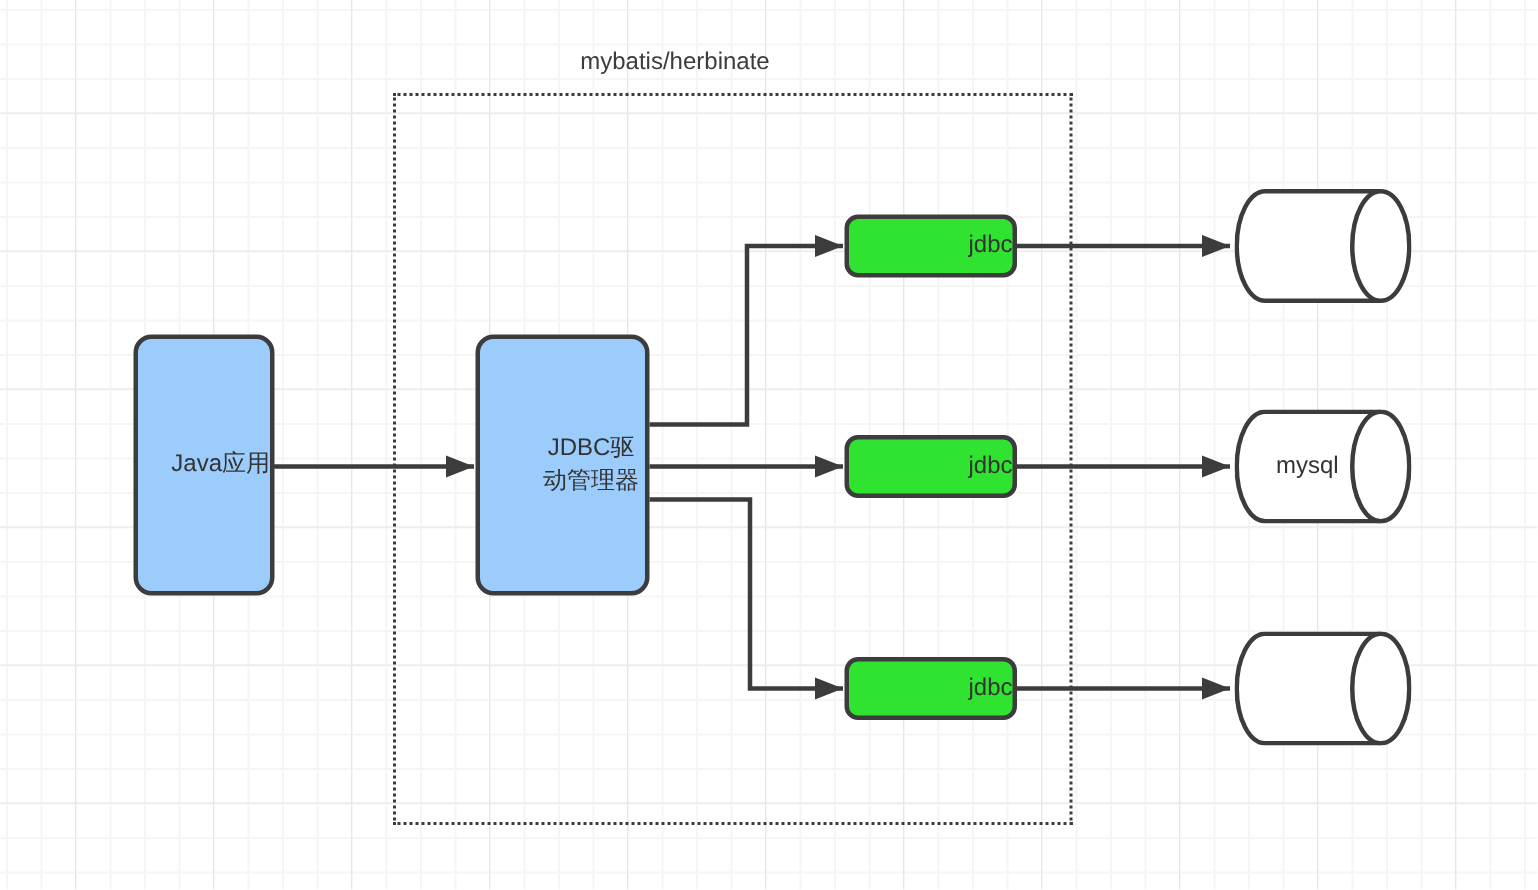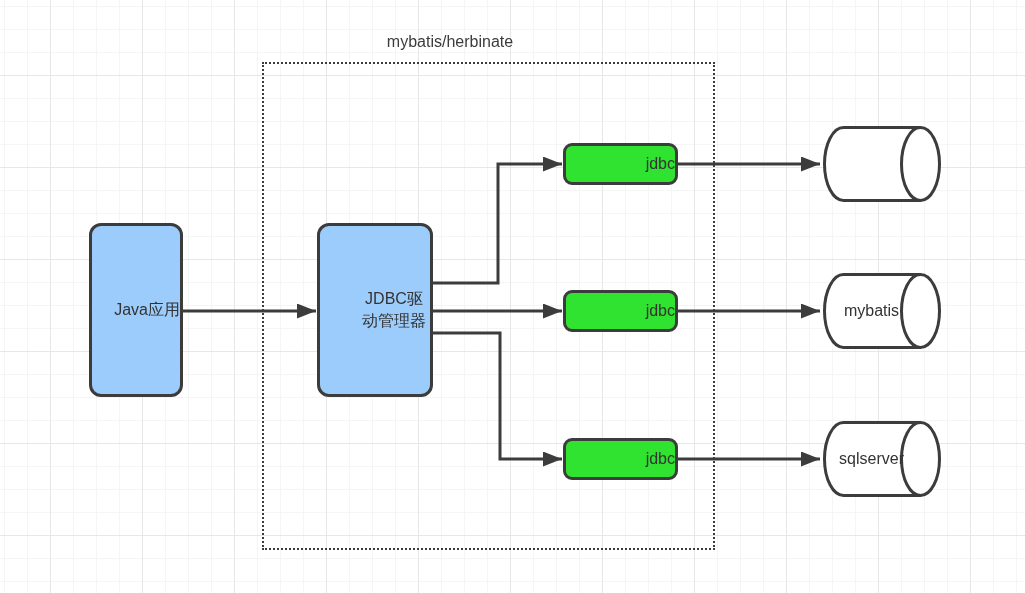--- a/index.html
+++ b/index.html
@@ -112,22 +112,21 @@
     <path d="M97.5,1.5 L20.5,1.5 A19,36.5 0 0 0 20.5,74.5 L97.5,74.5" style="fill:var(--db-fill);stroke:var(--stroke);stroke-width:3"></path>
     <ellipse cx="97.5" cy="38" rx="19" ry="36.5" style="fill:var(--db-fill);stroke:var(--stroke);stroke-width:3"></ellipse>
   </svg>
 </div>
 
 <div class="cyl cyl-oracle">
   <svg width="118" height="76" viewBox="0 0 118 76">
     <path d="M97.5,1.5 L20.5,1.5 A19,36.5 0 0 0 20.5,74.5 L97.5,74.5" style="fill:var(--db-fill);stroke:var(--stroke);stroke-width:3"></path>
     <ellipse cx="97.5" cy="38" rx="19" ry="36.5" style="fill:var(--db-fill);stroke:var(--stroke);stroke-width:3"></ellipse>
   </svg>
-  <div class="db-label">mybatis</div>
+  <div class="db-label">mysql</div>
 </div>
 
 <div class="cyl cyl-sqlserver">
   <svg width="118" height="76" viewBox="0 0 118 76">
     <path d="M97.5,1.5 L20.5,1.5 A19,36.5 0 0 0 20.5,74.5 L97.5,74.5" style="fill:var(--db-fill);stroke:var(--stroke);stroke-width:3"></path>
     <ellipse cx="97.5" cy="38" rx="19" ry="36.5" style="fill:var(--db-fill);stroke:var(--stroke);stroke-width:3"></ellipse>
   </svg>
-  <div class="db-label">sqlserver</div>
 </div>
 
 </body></html>

